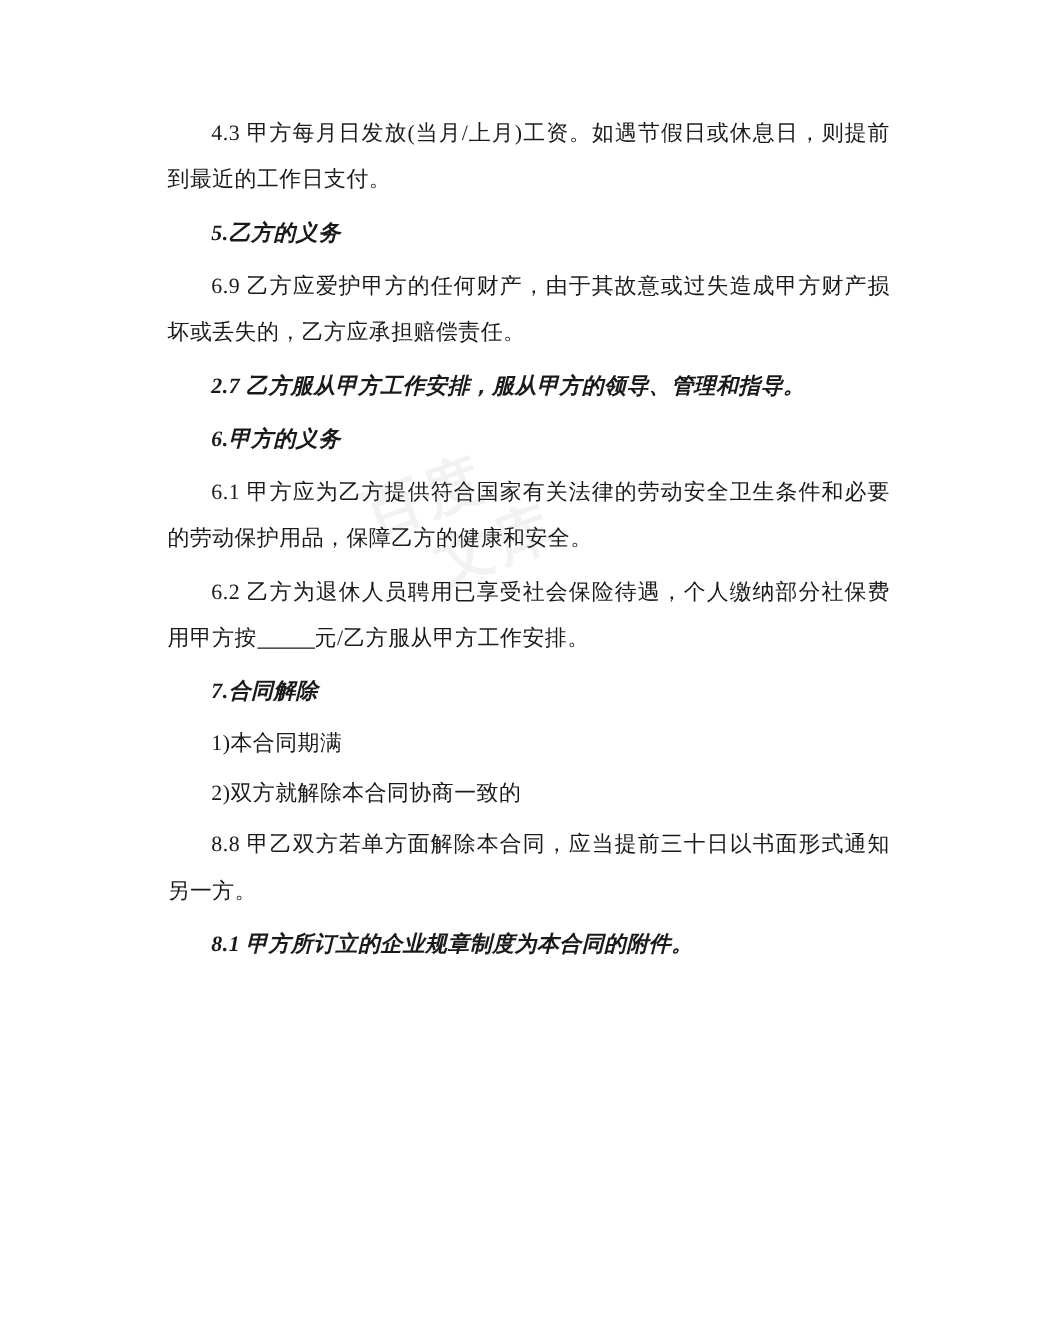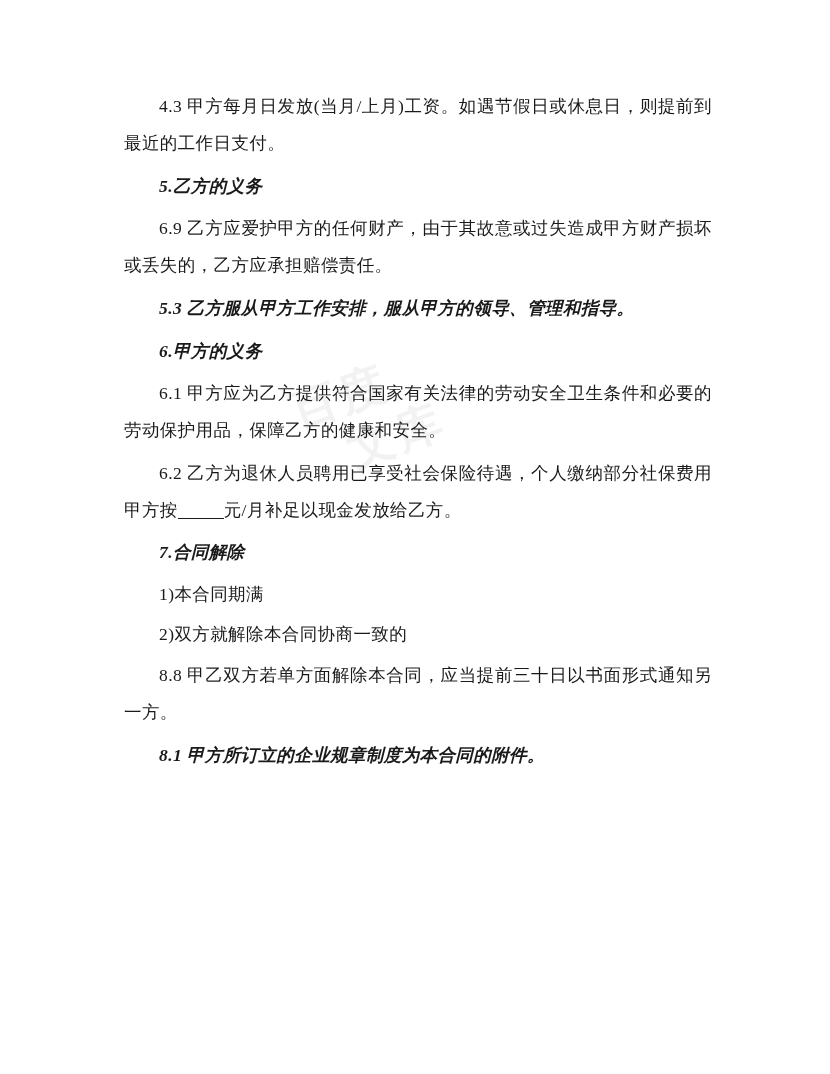--- a/index.html
+++ b/index.html
@@ -16,21 +16,21 @@
     font-family: "Liberation Serif", "DejaVu Serif", serif;
     color: #1a1a1a;
   }
   .content {
     position: absolute;
     left: 120px;
     top: 88px;
     width: 592px;
   }
   .para {
-    margin: 0 0 6px 4px;
+    margin: 0 0 6px 14px;
     font-size: 17.5px;
     line-height: 2.1;
     text-align: justify;
     letter-spacing: 0.4px;
   }
   .indent {
     text-indent: 2em;
   }
   .heading {
     text-indent: 2em;
@@ -80,27 +80,27 @@
 
   <div class="content">
 
     <p class="para indent">4.3 甲方每月日发放(当月/上月)工资。如遇节假日或休息日，则提前到最近的工作日支付。</p>
 
     <p class="para heading">5.乙方的义务</p>
 
     <p class="para indent">6.9 乙方应爱护甲方的任何财产，由于其故意或过失造成甲方财产损坏或丢失的，乙方应承担赔偿责任。</p>
 
 
-    <p class="para heading">5.3 乙方服从甲方工作安排，服从甲方的领导、管理和指导。</p>
+    <p class="para heading">2.7 乙方服从甲方工作安排，服从甲方的领导、管理和指导。</p>
 
     <p class="para heading">6.甲方的义务</p>
 
     <p class="para indent">6.1 甲方应为乙方提供符合国家有关法律的劳动安全卫生条件和必要的劳动保护用品，保障乙方的健康和安全。</p>
 
-    <p class="para indent"><span>6.2 乙方为退休人员聘用已享受社会保险待遇，个人缴纳部分社保费用甲方按</span><span class="blank-line"></span><span>元/月补足以现金发放给乙方。</span></p>
+    <p class="para indent"><span>6.2 乙方为退休人员聘用已享受社会保险待遇，个人缴纳部分社保费用甲方按</span><span class="blank-line"></span><span>元/乙方服从甲方工作安排。</span></p>
 
     <p class="para heading">7.合同解除</p>
 
 
     <p class="para indent tight">1)本合同期满</p>
 
     <p class="para indent tight">2)双方就解除本合同协商一致的</p>
 
 
     <p class="para indent">8.8 甲乙双方若单方面解除本合同，应当提前三十日以书面形式通知另一方。</p>

